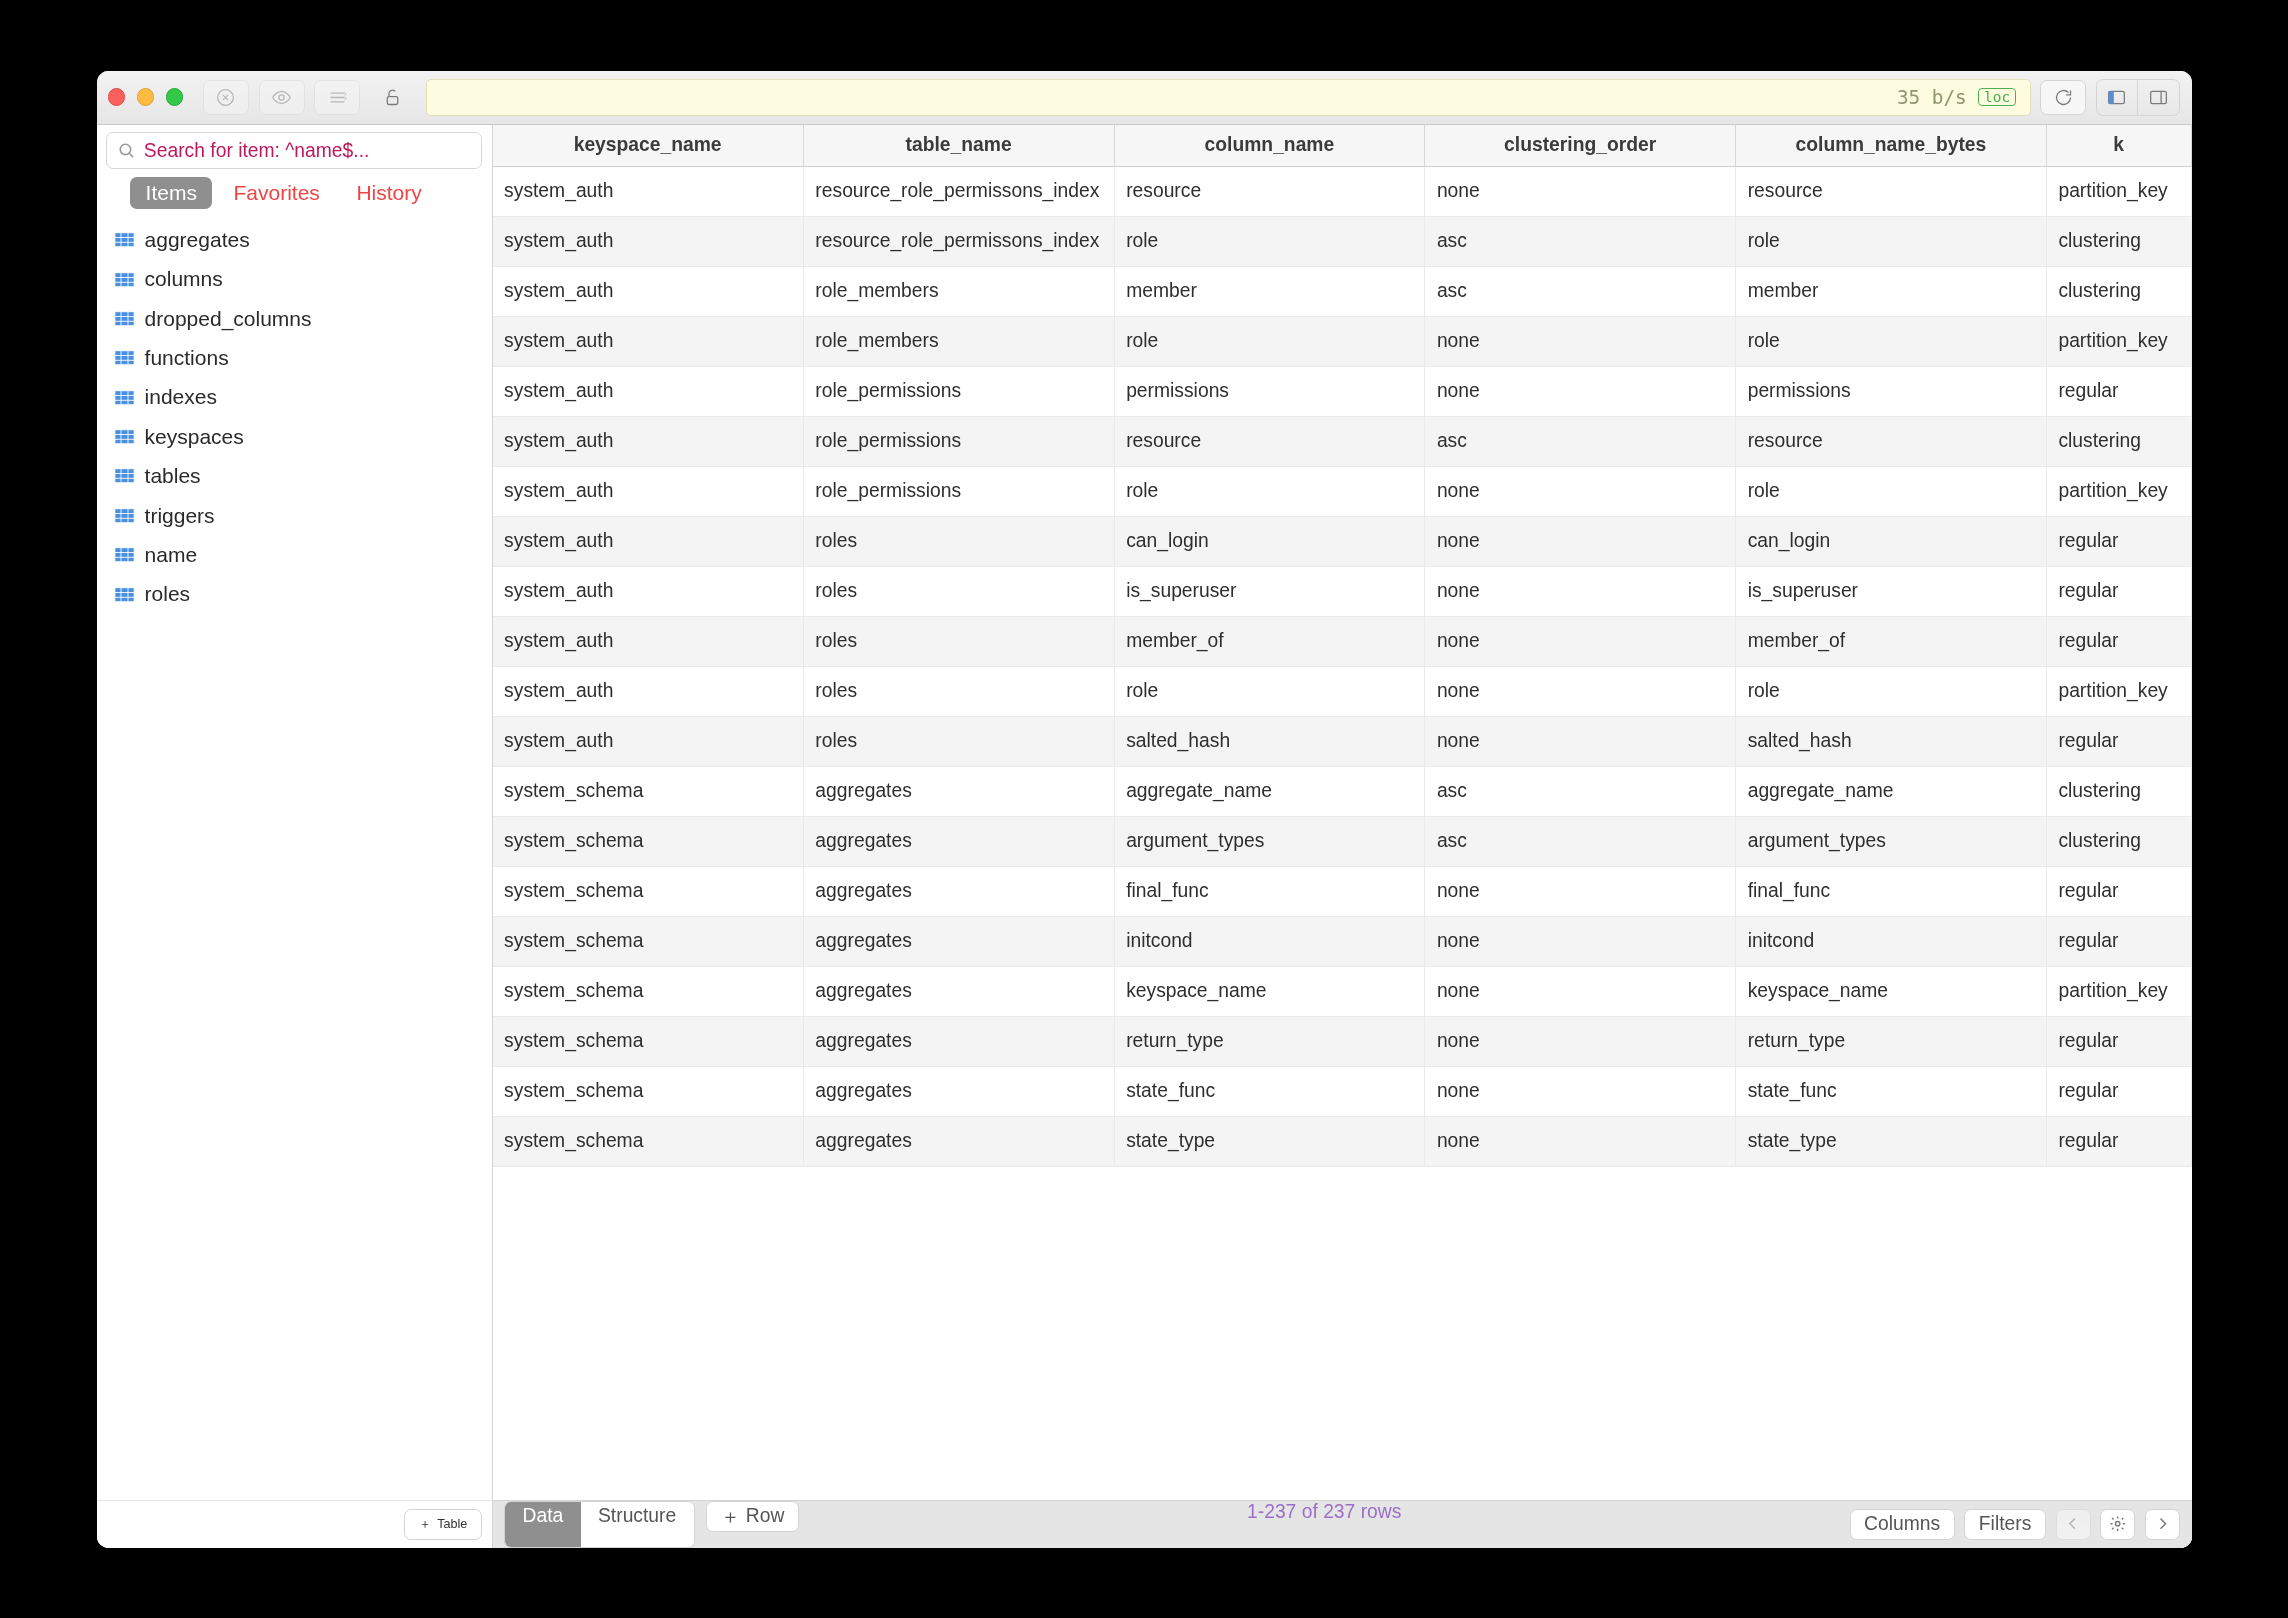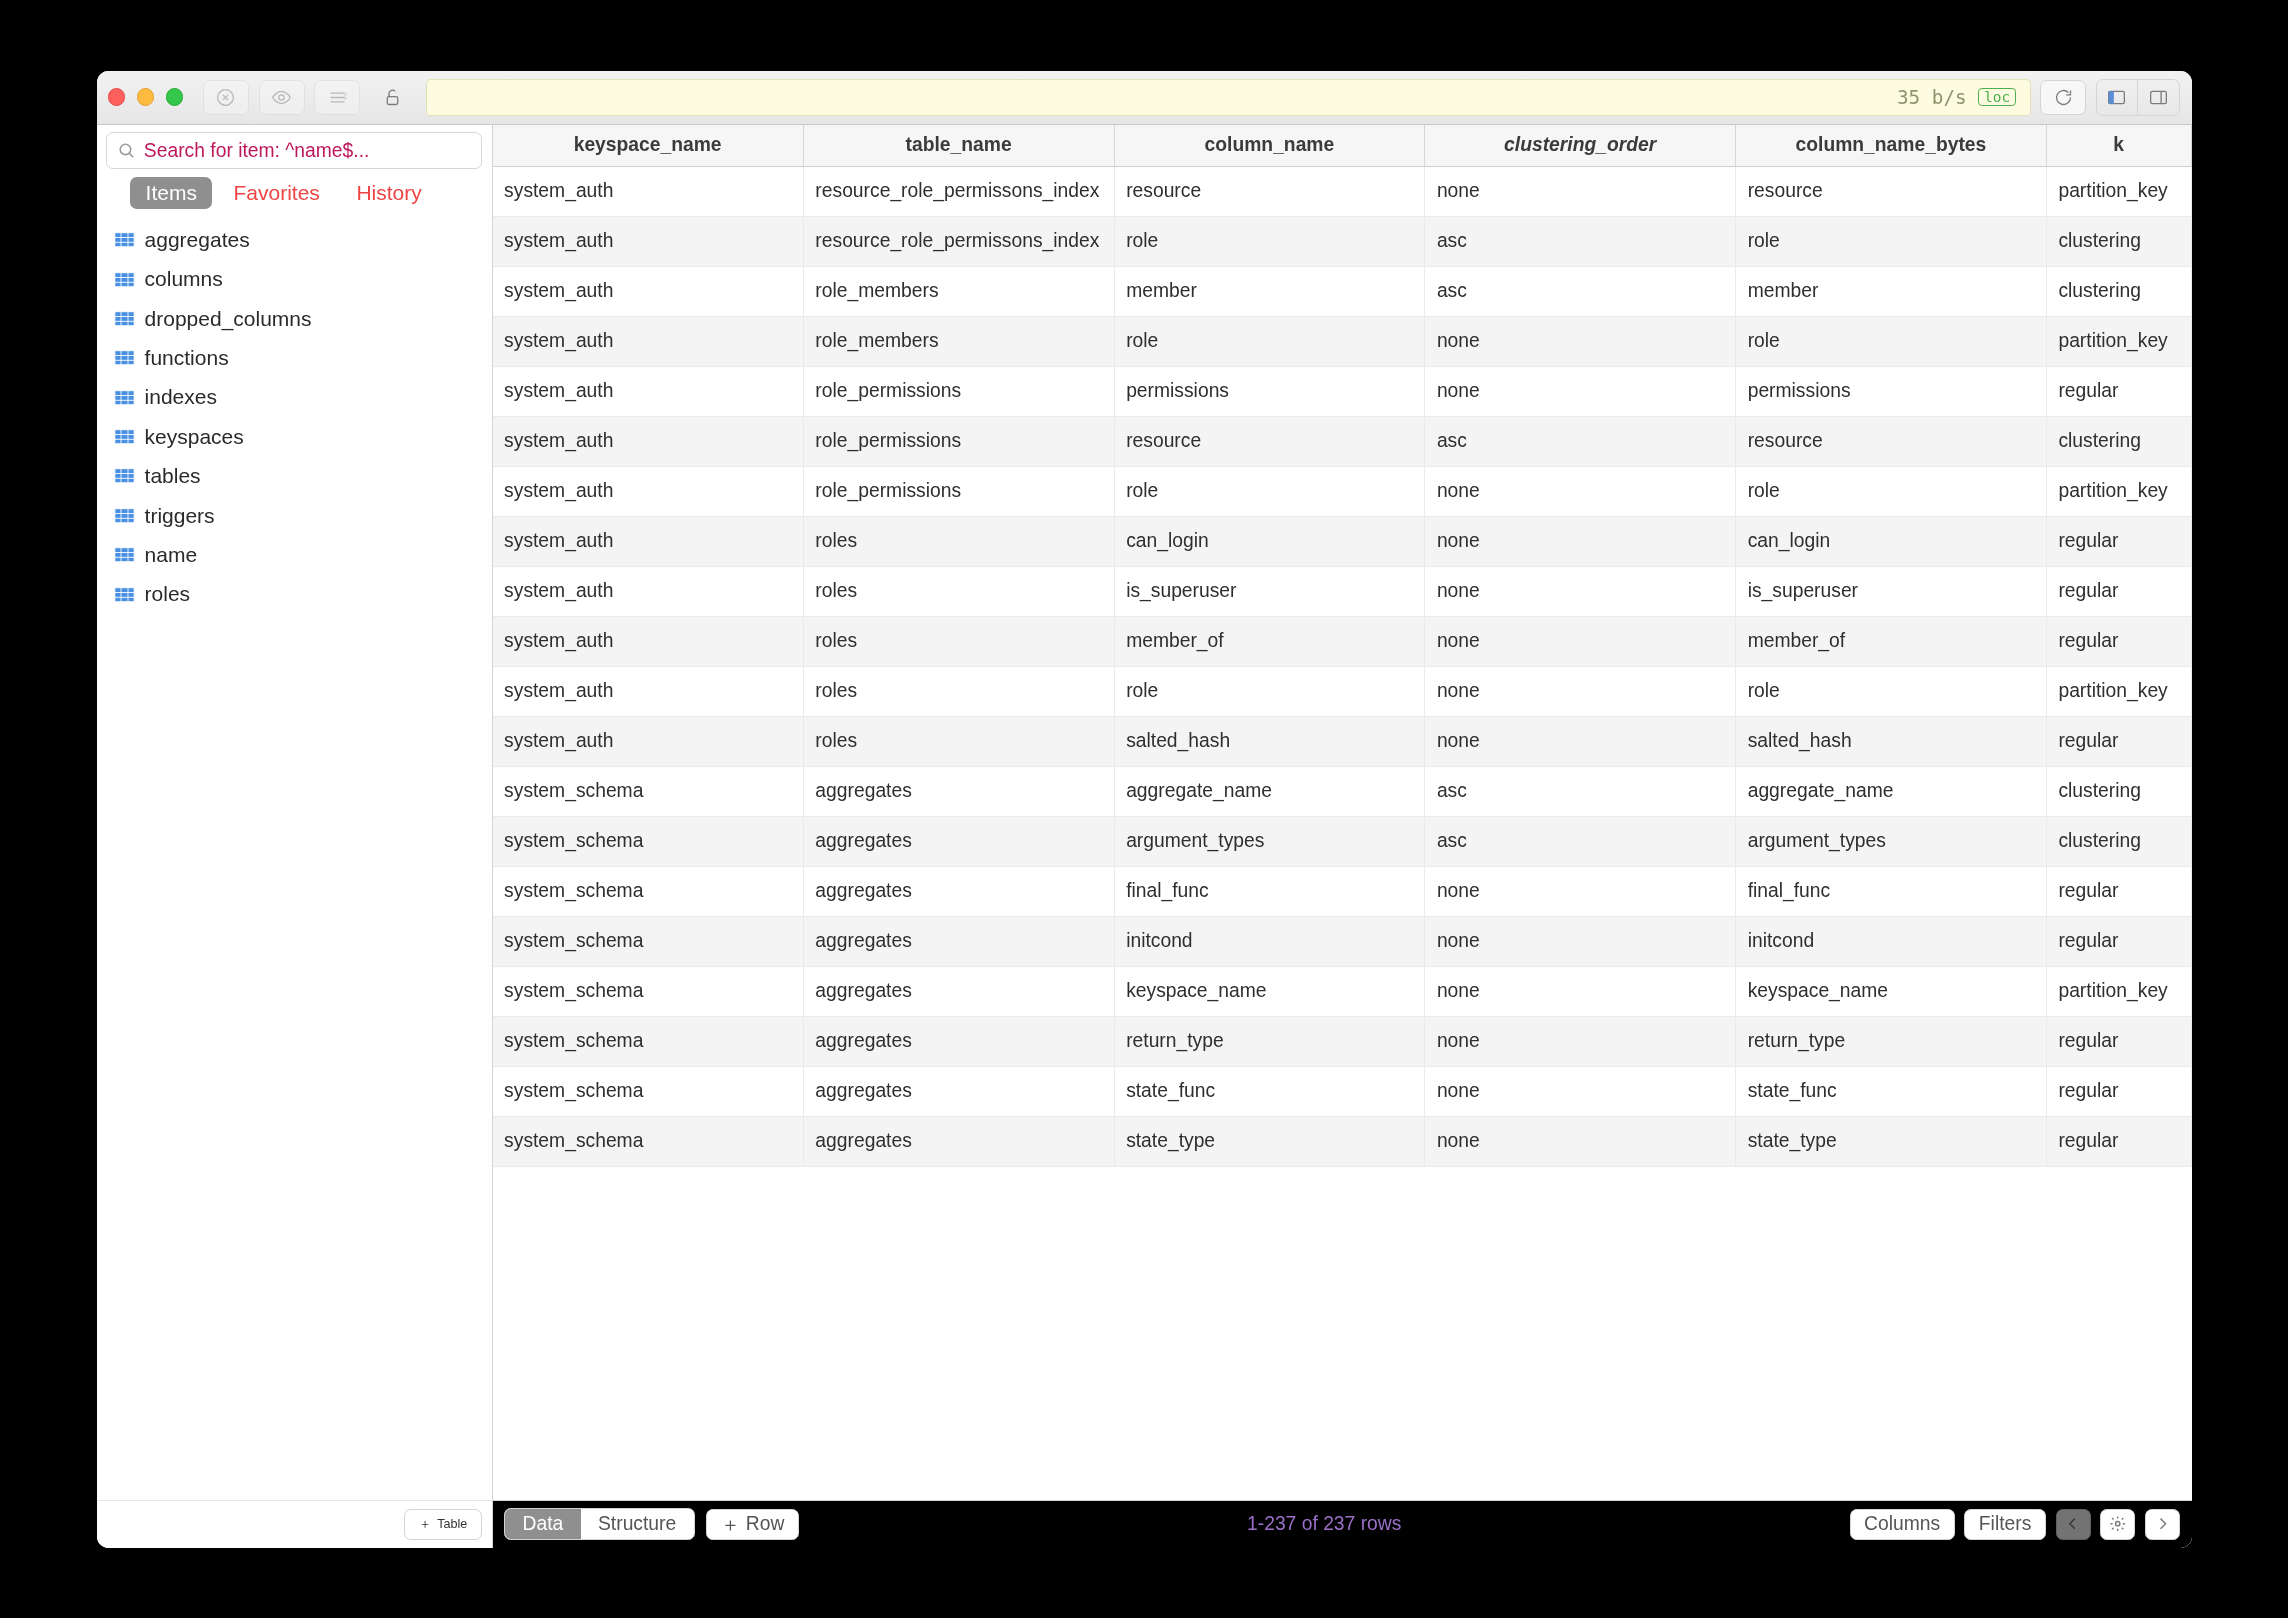--- a/index.html
+++ b/index.html
@@ -186,23 +186,22 @@
     font-size:19.3px;
     color:#2e2e2e;
     white-space: normal;
     overflow-wrap: anywhere;
   }
   tbody tr:nth-child(even) td { background:#f4f4f4; }
   
   .statusbar {
     height: 48px;
     border-top:1px solid #d3d3d3;
-    background:#000000;
-    display:flex;
-    align-items:center;
+    background:#e5e5e5;
+    display:flex;
     padding: 0 11.6px;
     gap: 11.6px;
     font-size:19.3px;
     color:#555;
   }
   .sb-btn {
     height: 31px;
     padding: 0 13.5px;
     background:#fff;
     border:1px solid #d3d3d3;
@@ -446,21 +445,21 @@
     </div>
 
     <div class="main">
       <div class="grid">
         <table id="data-table">
           <thead>
               <tr id="header-row">
                 <th style="width: 290px;">keyspace_name</th>
                 <th style="width: 290px;">table_name</th>
                 <th style="width: 290px;">column_name</th>
-                <th style="width: 290px; font-style: italic;">clustering_order</th>
+                <th style="width: 290px;">clustering_order</th>
                 <th style="width: 290px;">column_name_bytes</th>
                 <th style="width: 135px;">k</th>
               </tr>
             </thead>
           <tbody id="data-body">
               <tr>
                 <td>system_auth</td>
                 <td>resource_role_permissons_index</td>
                 <td>resource</td>
                 <td>none</td>

